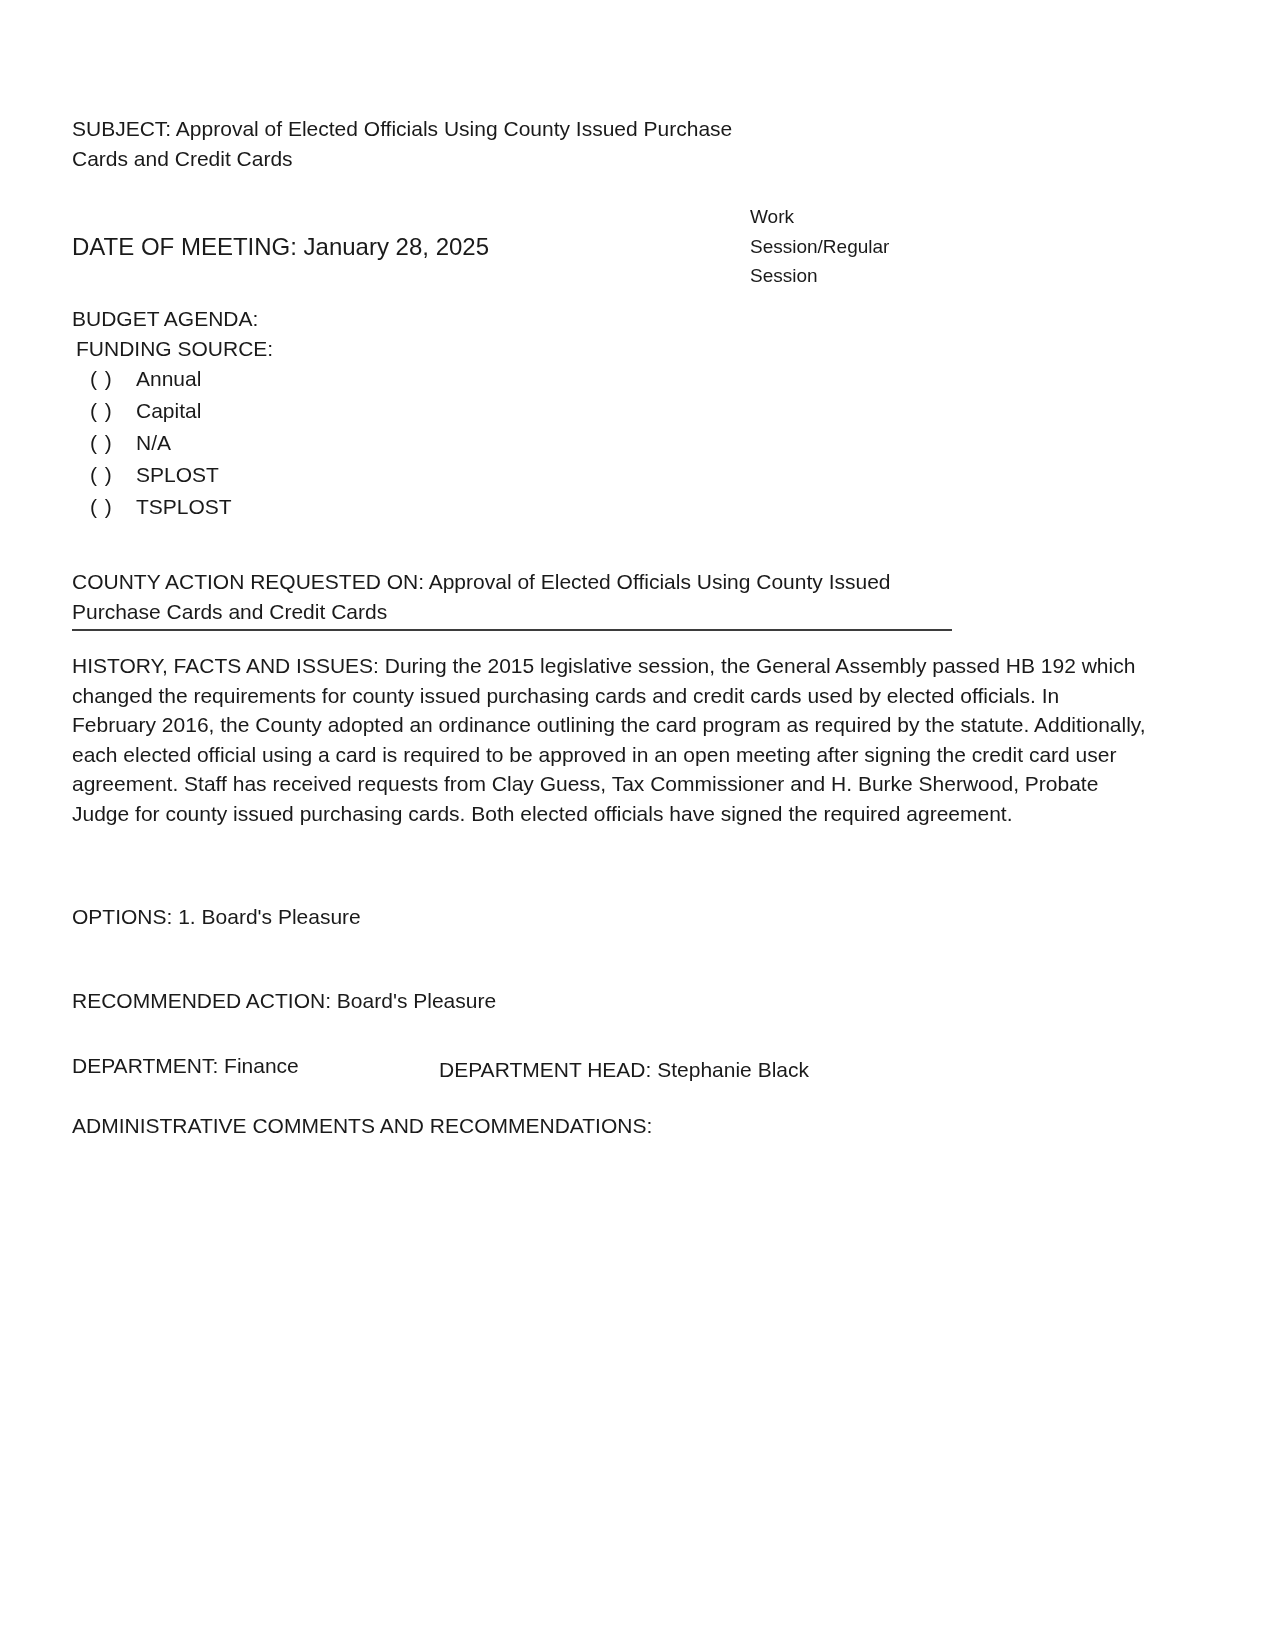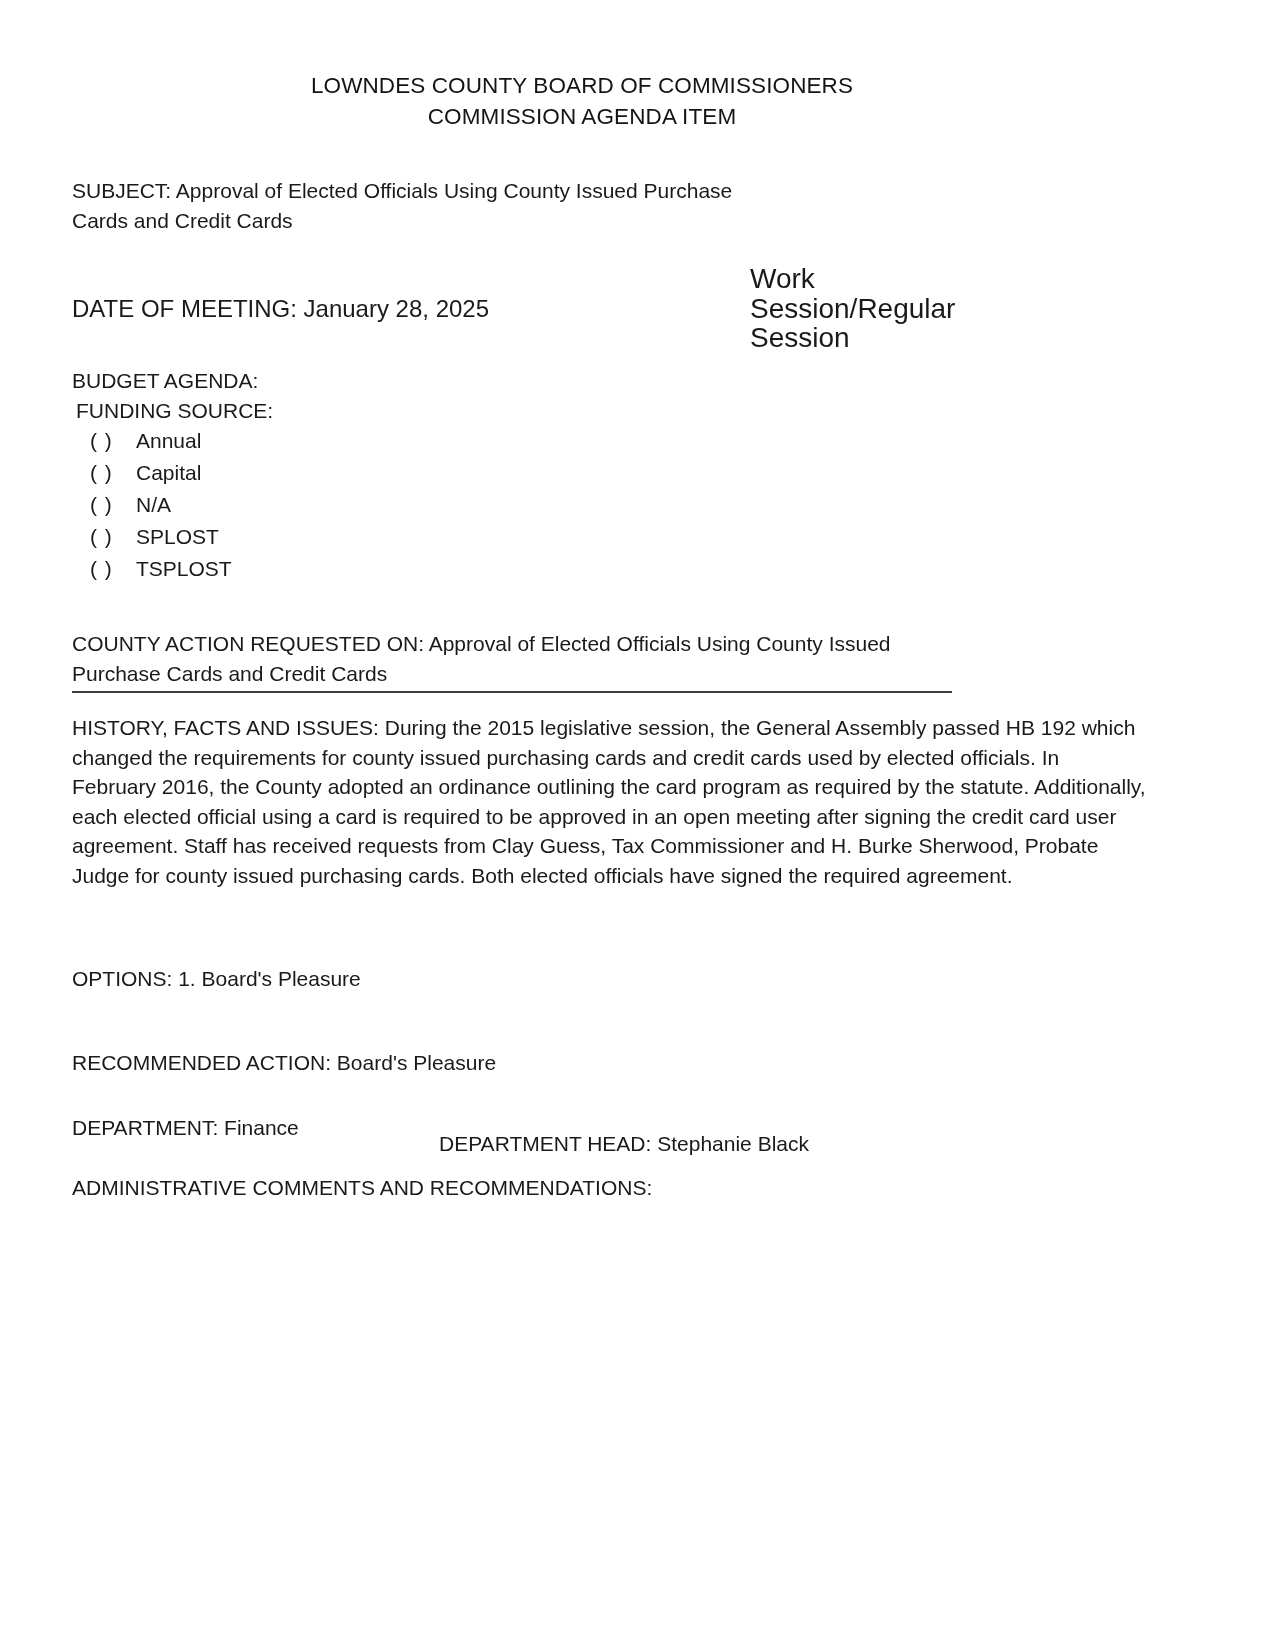--- a/index.html
+++ b/index.html
@@ -65,21 +65,21 @@
     top: 30px;
     font-size: 24px;
     line-height: 29.5px;
     white-space: nowrap;
   }
   .session-col {
     position: absolute;
     left: 678px;
     top: 0;
     width: 210px;
-    font-size: 28px;
+    font-size: 19px;
     line-height: 29.5px;
   }
   .session-col div { white-space: nowrap; }
 
   
   .budget-block { margin-top: 10px; }
   .budget-line {
     font-size: 21px;
     line-height: 29.5px;
   }
@@ -139,39 +139,35 @@
   }
   .dept-left {
     position: absolute;
     left: 0; top: 0;
     font-size: 21px;
     line-height: 29.5px;
     white-space: nowrap;
   }
   .dept-right {
     position: absolute;
-    left: 367px; top: 16px;
+    left: 367px; top: 4px;
     font-size: 21px;
     line-height: 29.5px;
     white-space: nowrap;
   }
   .u { text-underline-offset: 2px; }
 
   .admin-block { margin-top: 30px; }
 </style>
 </head>
 <body>
 
 <div class="page">
   <div class="doc">
 
-    <div class="title-block">
-      <div class="title-line">LOWNDES COUNTY BOARD OF COMMISSIONERS</div>
-      <div class="title-line">COMMISSION AGENDA ITEM</div>
-    </div>
 
     <div class="para subject-block">SUBJECT: Approval of Elected Officials Using County Issued Purchase Cards and Credit Cards</div>
 
     <div class="meeting-row">
       <div class="meeting-date">DATE OF MEETING: January 28, 2025</div>
       <div class="session-col">
         <div>Work</div>
         <div>Session/Regular</div>
         <div>Session</div>
       </div>

